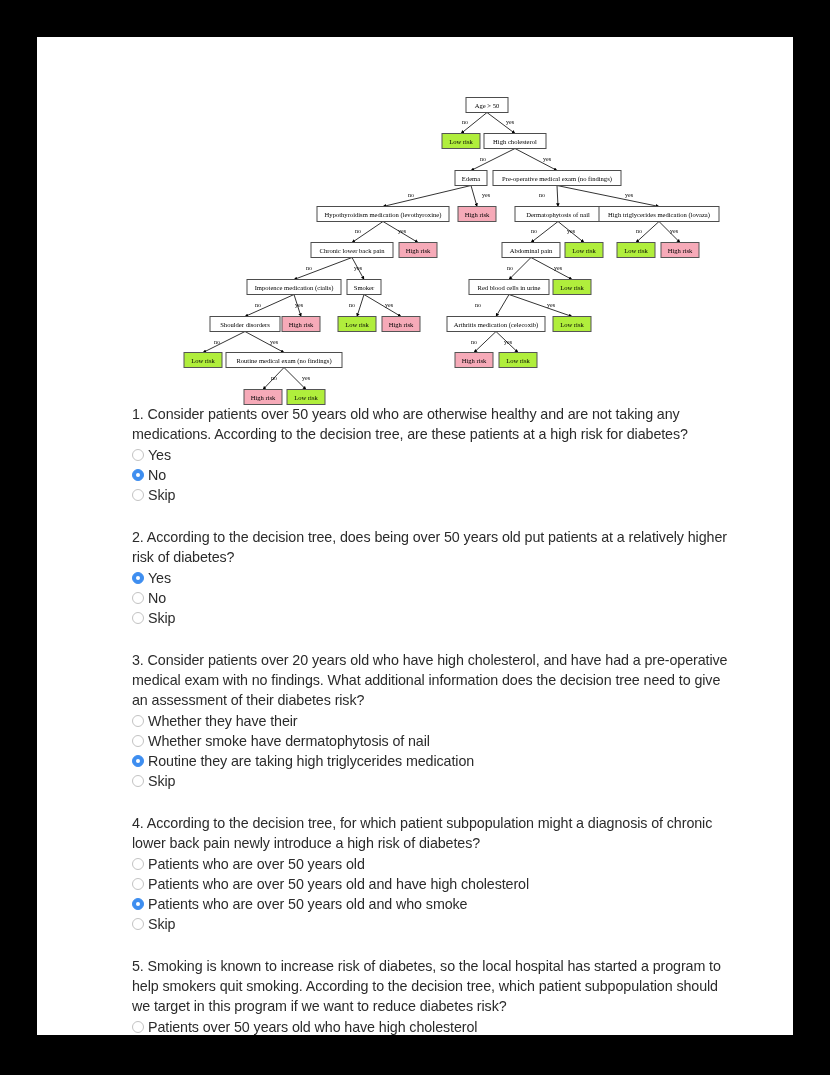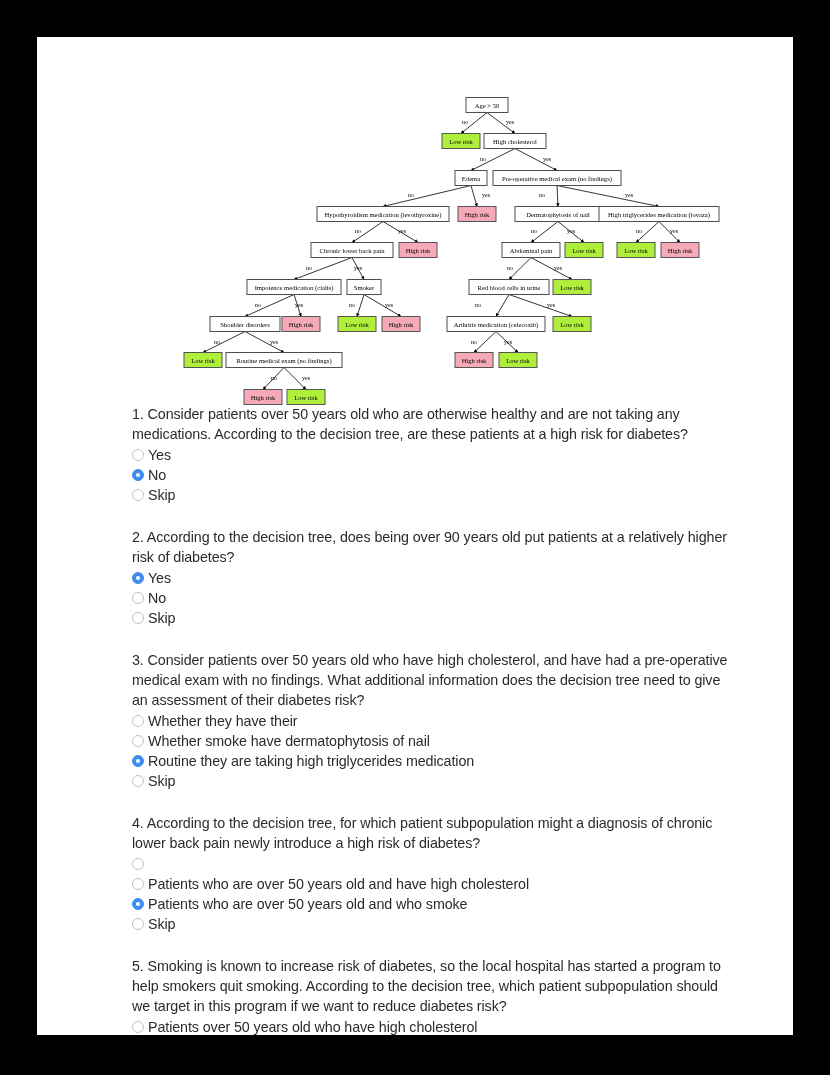--- a/index.html
+++ b/index.html
@@ -337,36 +337,36 @@
         <div class="option-row">
           <span class="radio selected"></span>
           <span class="option-label">No</span>
         </div>
         <div class="option-row">
           <span class="radio"></span>
           <span class="option-label">Skip</span>
         </div>
       </div>
       <div class="question-block">
-        <p class="question-text">2. According to the decision tree, does being over 90 years old put patients at a relatively higher risk of diabetes?</p>
+        <p class="question-text">2. According to the decision tree, does being over 50 years old put patients at a relatively higher risk of diabetes?</p>
         <div class="option-row">
           <span class="radio selected"></span>
           <span class="option-label">Yes</span>
         </div>
         <div class="option-row">
           <span class="radio"></span>
           <span class="option-label">No</span>
         </div>
         <div class="option-row">
           <span class="radio"></span>
           <span class="option-label">Skip</span>
         </div>
       </div>
       <div class="question-block">
-        <p class="question-text">3. Consider patients over 50 years old who have high cholesterol, and have had a pre-operative medical exam with no findings. What additional information does the decision tree need to give an assessment of their diabetes risk?</p>
+        <p class="question-text">3. Consider patients over 20 years old who have high cholesterol, and have had a pre-operative medical exam with no findings. What additional information does the decision tree need to give an assessment of their diabetes risk?</p>
         <div class="option-row">
           <span class="radio"></span>
           <span class="option-label">Whether they have their</span>
         </div>
         <div class="option-row">
           <span class="radio"></span>
           <span class="option-label">Whether smoke have dermatophytosis of nail</span>
         </div>
         <div class="option-row">
           <span class="radio selected"></span>
@@ -374,20 +374,21 @@
         </div>
         <div class="option-row">
           <span class="radio"></span>
           <span class="option-label">Skip</span>
         </div>
       </div>
       <div class="question-block">
         <p class="question-text">4. According to the decision tree, for which patient subpopulation might a diagnosis of chronic lower back pain newly introduce a high risk of diabetes?</p>
         <div class="option-row">
           <span class="radio"></span>
+          <span class="option-label">Patients who are over 50 years old</span>
         </div>
         <div class="option-row">
           <span class="radio"></span>
           <span class="option-label">Patients who are over 50 years old and have high cholesterol</span>
         </div>
         <div class="option-row">
           <span class="radio selected"></span>
           <span class="option-label">Patients who are over 50 years old and who smoke</span>
         </div>
         <div class="option-row">

